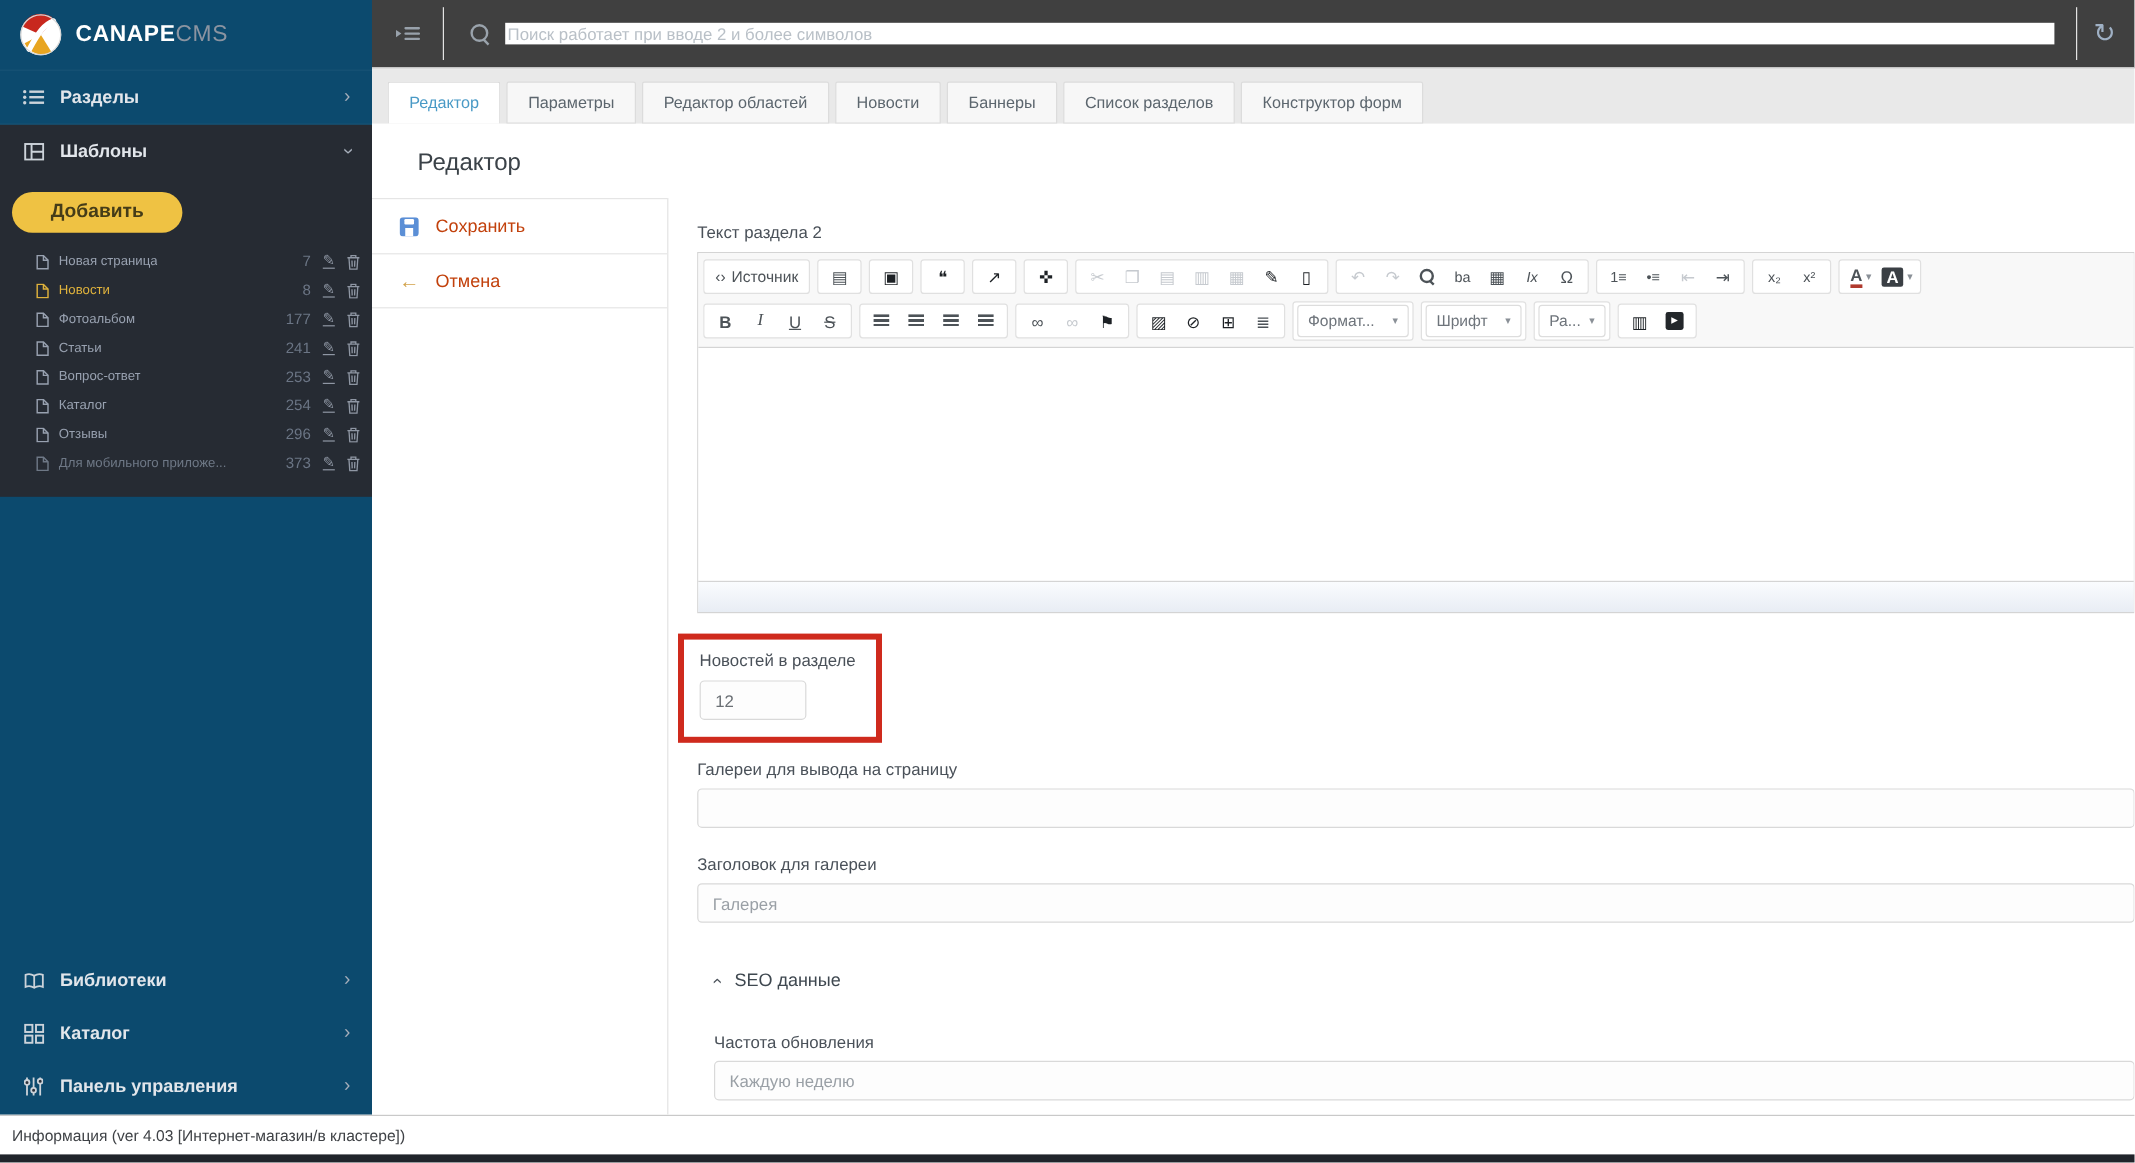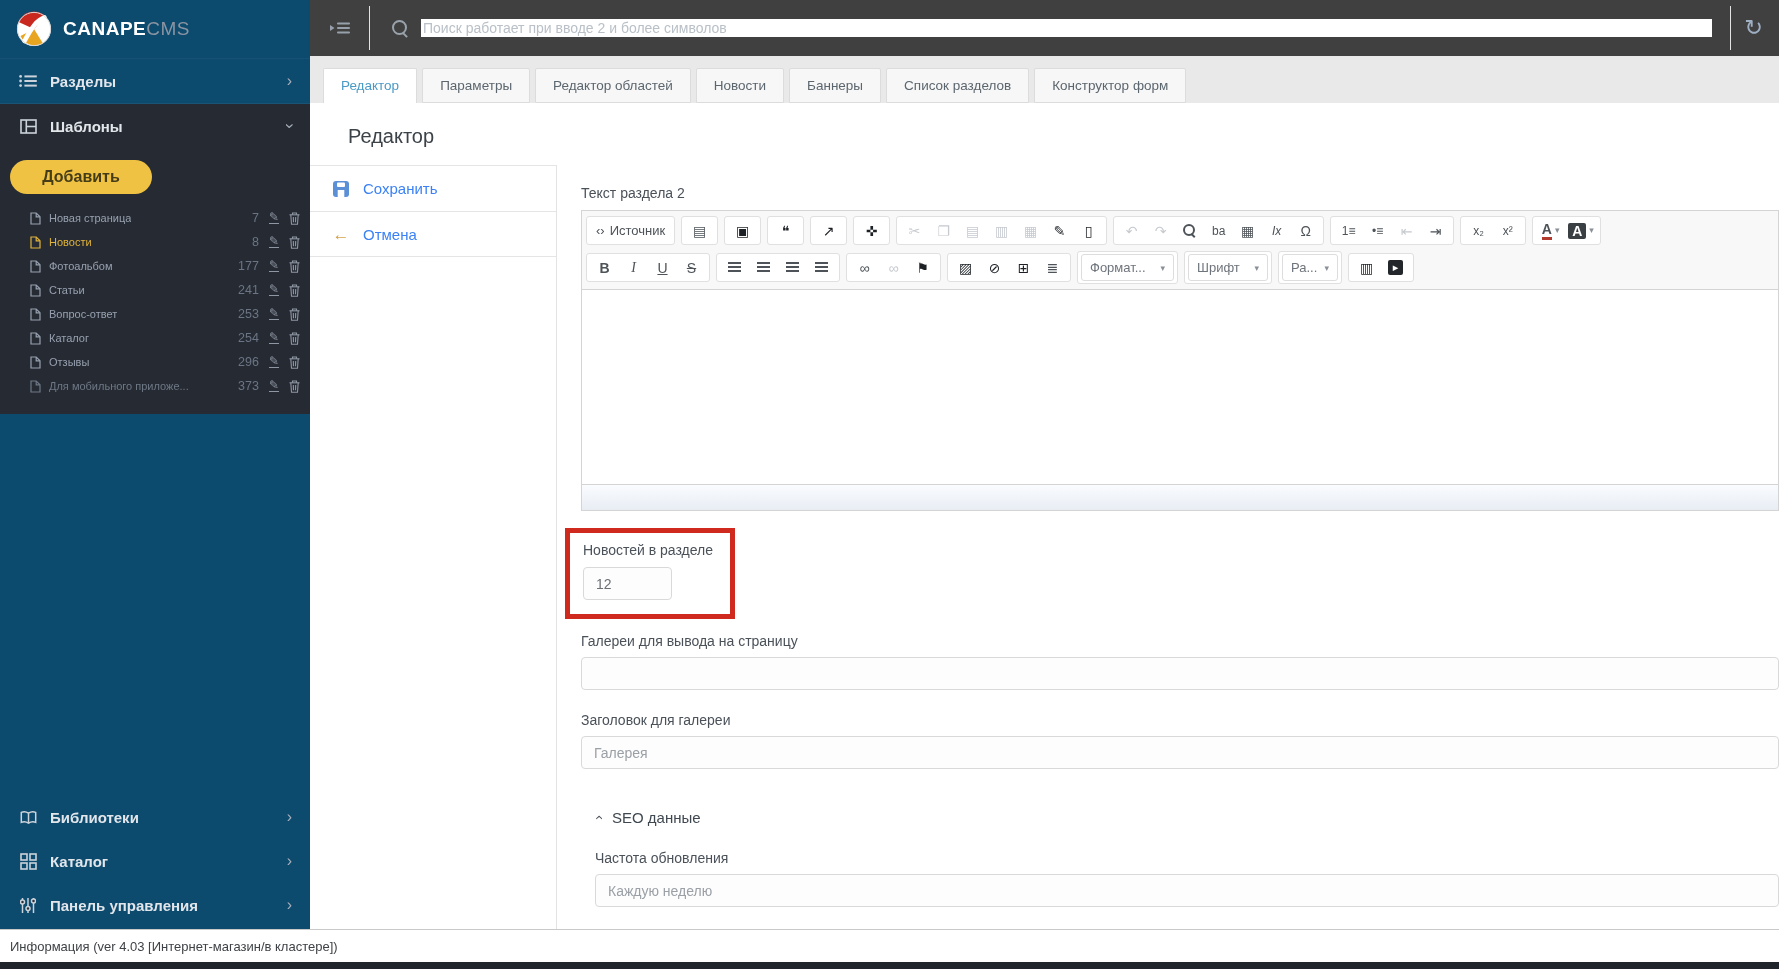--- a/index.html
+++ b/index.html
@@ -51,21 +51,21 @@
   .tab{flex:none;margin-right:5px;padding:9px 17px;font-size:13.5px;color:#5c666e;background:#f7f7f7;border:1px solid #dcdcdc;border-radius:2px 2px 0 0;cursor:pointer;}
   .tab.active{background:#fff;color:#4a9ac6;border-bottom:none;padding-bottom:10px;}
 
   .content{height:826px;overflow:hidden;}
   .page-title{padding:22px 0 0 38px;font-size:20px;color:#3b4248;height:40px;box-sizing:content-box;}
   .columns{display:flex;height:764px;}
   .actions-col{width:246px;flex:none;}
   .action-row{display:flex;align-items:center;height:46px;padding-left:22px;border-top:1px solid #e5e5e5;box-sizing:border-box;cursor:pointer;}
   .action-row:last-child{border-bottom:1px solid #e5e5e5;}
   .action-row .a-icon{width:18px;display:flex;justify-content:center;flex:none;}
-  .action-row .a-label{margin-left:13px;font-size:15px;color:#3b82f6;}
+  .action-row .a-label{margin-left:13px;font-size:15px;color:#c2410c;}
   .arrow-back{color:#d2a24a;font-size:17px;line-height:1;}
 
   .form-col{flex:1;border-left:1px solid #e3e3e3;padding-left:24px;overflow:hidden;}
   .f-label{font-size:14px;color:#4a5159;}
   .ed-label{margin-top:20px;}
 
   
   .editor{margin-top:9px;border:1px solid #d4d4d4;}
   .ed-toolbar{background:#f8f8f8;border-bottom:1px solid #d4d4d4;padding:2px 4px;}
   .tb-row{display:flex;flex-wrap:nowrap;align-items:center;overflow:hidden;}
@@ -101,21 +101,21 @@
   .tinput::placeholder{color:#9aa0a6;}
   .red-box{margin-top:17px;margin-left:-16px;width:170px;box-sizing:border-box;border:5px solid #cf2a1d;padding:9px 14px 14px 13px;}
   .red-box .tinput{width:89px;margin-top:9px;}
   .fld{margin-top:14px;}
   .fld .tinput{margin-top:8px;}
   .fld2{margin-top:22px;}
   .seo{margin-top:40px;padding-left:14px;}
   .seo-head{display:flex;align-items:center;cursor:pointer;}
   .seo-caret{display:inline-block;transform:rotate(-90deg);color:#4a5159;font-size:15px;margin-right:12px;}
   .seo-title{font-size:15px;color:#3f4850;}
-  .seo .fld{margin-top:24px;}
+  .seo .fld{margin-top:34px;}
 </style>
 </head>
 <body>
 
 <div class="app" data-name="app-window">
 
   <div class="sidebar" data-name="sidebar">
     <div class="logo-row" data-name="logo">
       <svg class="logo-mark" data-name="canape-logo-icon" viewBox="0 0 36 36">
         <circle cx="18" cy="18" r="17" fill="#ffffff"></circle>

